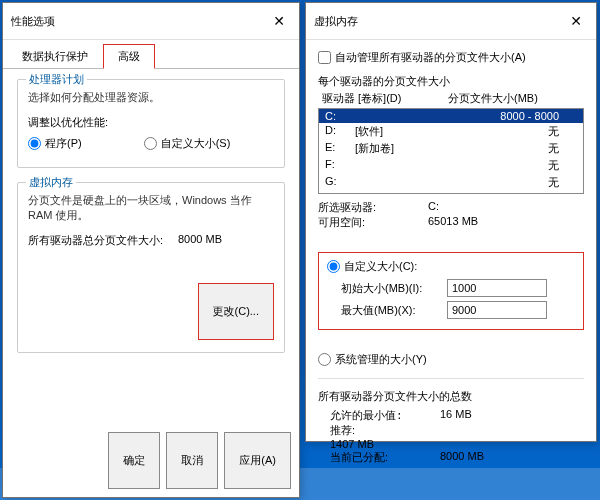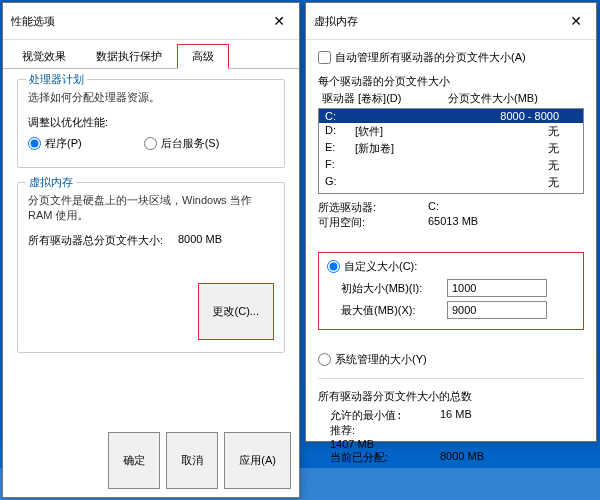--- a/index.html
+++ b/index.html
@@ -45,39 +45,38 @@
 <body>
 
 <div class="taskbar"></div>
 
 <div class="dialog dlg-left">
   <div class="title-bar">
     <span class="title">性能选项</span>
     <div class="close-btn">✕</div>
   </div>
   <div class="tabs">
-    <div class="tab">视觉效果</div>
     <div class="tab">数据执行保护</div>
     <div class="tab active">高级</div>
   </div>
   <div class="tab-strip-border"></div>
   <div class="tab-body">
     <div class="group">
       <span class="group-title">处理器计划</span>
       <div class="desc">选择如何分配处理器资源。</div>
       <div style="margin:6px 0;">调整以优化性能:</div>
       <div class="row">
         <label class="radio">
             <input type="radio" checked="" style="">
             <span>程序(P)</span>
           </label>
         <span style="width:50px;"></span>
         <label class="radio">
             <input type="radio" style="">
-            <span>后台服务(S)</span>
+            <span>自定义大小(S)</span>
           </label>
       </div>
     </div>
     <div class="group">
       <span class="group-title">虚拟内存</span>
       <div class="desc">分页文件是硬盘上的一块区域，Windows 当作 RAM 使用。</div>
       <div class="kv" style="margin-top:8px;">
         <span class="k">所有驱动器总分页文件大小:</span>
         <span>8000 MB</span>
       </div>

